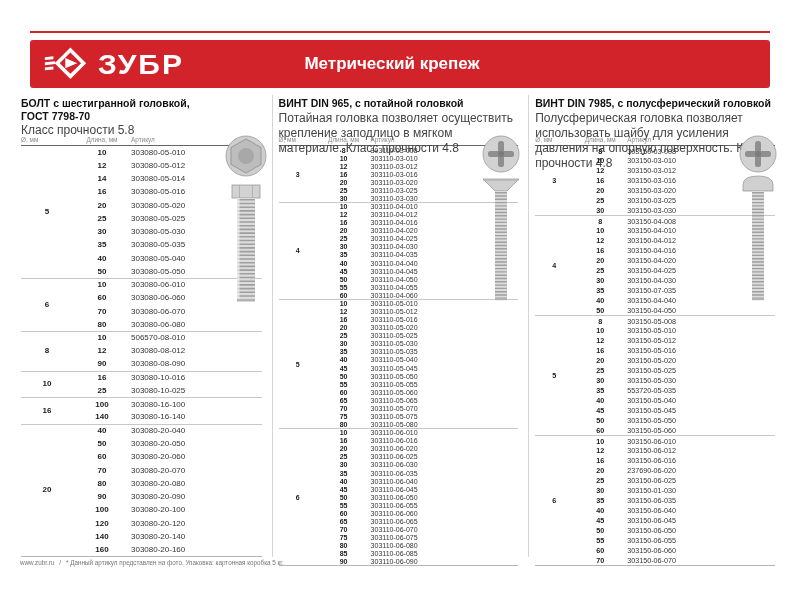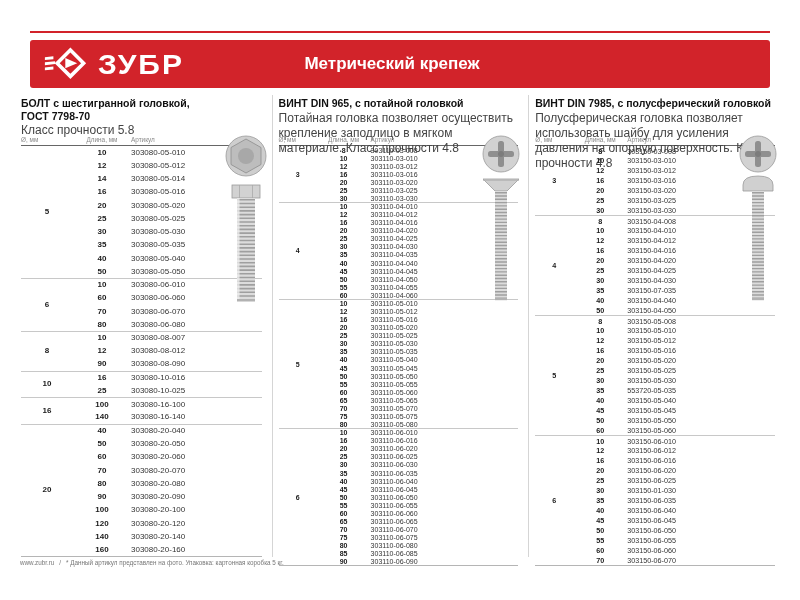--- a/index.html
+++ b/index.html
@@ -164,21 +164,21 @@
             </tr>
             <tr>
               <td class="len">80</td>
               <td class="art">303080-06-080</td>
             </tr>
           </tbody>
           <tbody class="grp">
             <tr>
               <td rowspan="3" class="d">8</td>
               <td class="len">10</td>
-              <td class="art">303080-08-007</td>
+              <td class="art">506570-08-010</td>
             </tr>
             <tr>
               <td class="len">12</td>
               <td class="art">303080-08-012</td>
             </tr>
             <tr>
               <td class="len">90</td>
               <td class="art">303080-08-090</td>
             </tr>
           </tbody>
@@ -670,21 +670,21 @@
             <tr>
               <td class="len">12</td>
               <td class="art">303150-06-012</td>
             </tr>
             <tr>
               <td class="len">16</td>
               <td class="art">303150-06-016</td>
             </tr>
             <tr>
               <td class="len">20</td>
-              <td class="art">303150-06-020</td>
+              <td class="art">237690-06-020</td>
             </tr>
             <tr>
               <td class="len">25</td>
               <td class="art">303150-06-025</td>
             </tr>
             <tr>
               <td class="len">30</td>
               <td class="art">303150-01-030</td>
             </tr>
             <tr>

